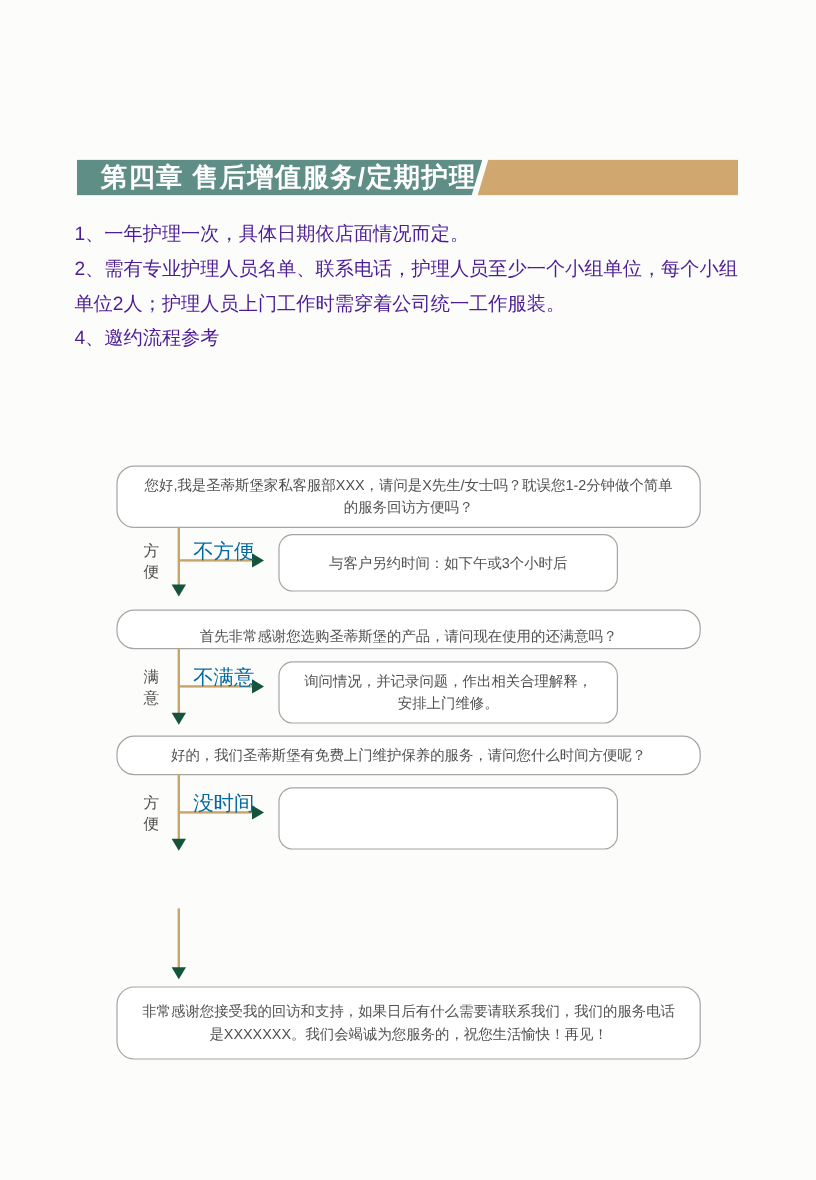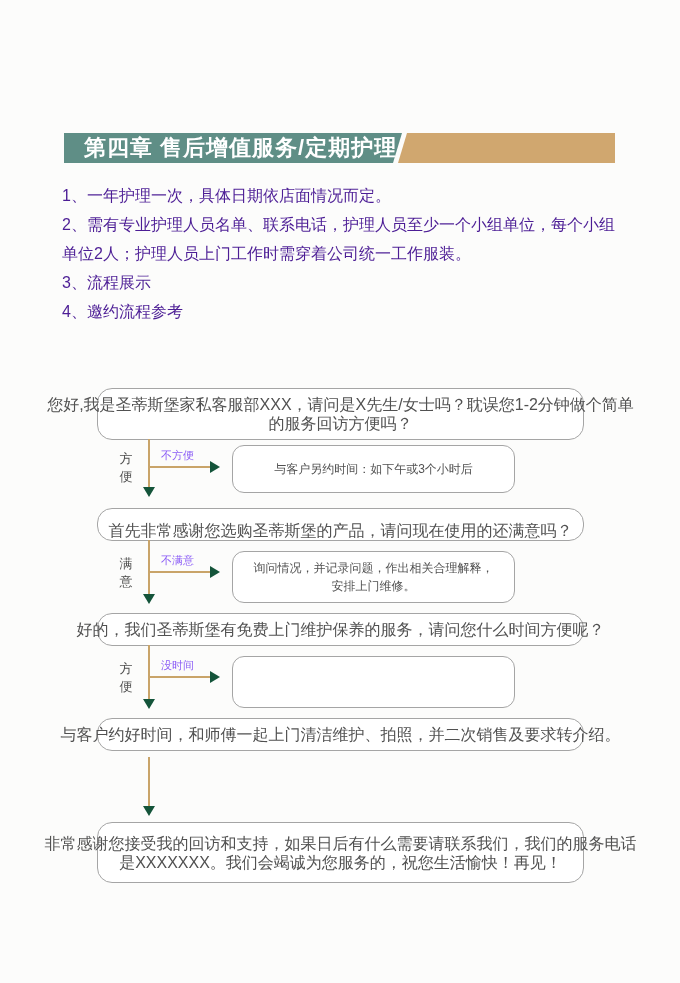--- a/index.html
+++ b/index.html
@@ -30,56 +30,55 @@
   .bodytext{
     position:absolute;left:62px;top:181px;width:560px;
     font-size:16px;line-height:29px;color:#4c1d95;
   }
   .bodytext p{margin:0;}
   
   .fbox{
     position:absolute;left:97px;width:485px;
     background:#ffffff;border:1px solid #a5a5a5;border-radius:15px;
     display:flex;flex-direction:column;justify-content:center;align-items:center;
-    font-size:16px;color:#515151;line-height:19px;text-align:center;
+    font-size:12px;color:#515151;line-height:19px;text-align:center;
   }
   .fbox div{white-space:nowrap;}
   .bbox{
     position:absolute;left:232px;width:281px;
     background:#ffffff;border:1px solid #a5a5a5;border-radius:12px;
     display:flex;flex-direction:column;justify-content:center;align-items:center;
     font-size:12px;color:#515151;line-height:18px;text-align:center;
   }
   .bbox div{white-space:nowrap;}
   .vline{position:absolute;width:2px;background:#c9a469;}
   .hline{position:absolute;height:2px;background:#c9a469;}
   .ah-down{position:absolute;width:0;height:0;
     border-left:6px solid transparent;border-right:6px solid transparent;
     border-top:10px solid #14543a;}
   .ah-right{position:absolute;width:0;height:0;
     border-top:6px solid transparent;border-bottom:6px solid transparent;
     border-left:10px solid #14543a;}
   .vlabel{position:absolute;width:14px;font-size:13px;line-height:18px;
     color:#4e4e4e;text-align:center;word-break:break-all;}
-  .hlabel{position:absolute;font-size:11px;color:#8b5cf6;white-space:nowrap;}
+  .hlabel{position:absolute;font-size:17px;color:#0369a1;white-space:nowrap;}
 </style>
 </head>
 <body>
 
 <div class="page">
 
   <div class="hdr-green">
     <div class="hdr-title">第四章  售后增值服务/定期护理</div>
   </div>
   <div class="hdr-tan"></div>
 
   <div class="bodytext">
     <p>1、一年护理一次，具体日期依店面情况而定。</p>
     <p>2、需有专业护理人员名单、联系电话，护理人员至少一个小组单位，每个小组单位2人；护理人员上门工作时需穿着公司统一工作服装。</p>
-    <p>3、流程展示</p>
     <p>4、邀约流程参考</p>
   </div>
 
   <div class="fbox" style="top:388px;height:50px;">
     <div>您好,我是圣蒂斯堡家私客服部XXX，请问是X先生/女士吗？耽误您1-2分钟做个简单</div>
     <div>的服务回访方便吗？</div>
   </div>
 
   <div class="vline" style="left:148px;top:439px;height:49px;"></div>
   <div class="ah-down" style="left:143px;top:487px;"></div>
@@ -112,23 +111,20 @@
 
   <div class="vline" style="left:148px;top:645px;height:55px;"></div>
   <div class="ah-down" style="left:143px;top:699px;"></div>
   <div class="hline" style="left:149px;top:676px;width:61px;"></div>
   <div class="ah-right" style="left:210px;top:671px;"></div>
   <div class="vlabel" style="left:119px;top:660px;">方便</div>
   <div class="hlabel" style="left:161px;top:658px;">没时间</div>
   <div class="bbox" style="top:656px;height:50px;">
   </div>
 
-  <div class="fbox" style="top:718px;height:31px;">
-    <div>与客户约好时间，和师傅一起上门清洁维护、拍照，并二次销售及要求转介绍。</div>
-  </div>
 
   <div class="vline" style="left:148px;top:757px;height:50px;"></div>
   <div class="ah-down" style="left:143px;top:806px;"></div>
 
   <div class="fbox" style="top:822px;height:59px;">
     <div>非常感谢您接受我的回访和支持，如果日后有什么需要请联系我们，我们的服务电话</div>
     <div>是XXXXXXX。我们会竭诚为您服务的，祝您生活愉快！再见！</div>
   </div>
 
 </div>

